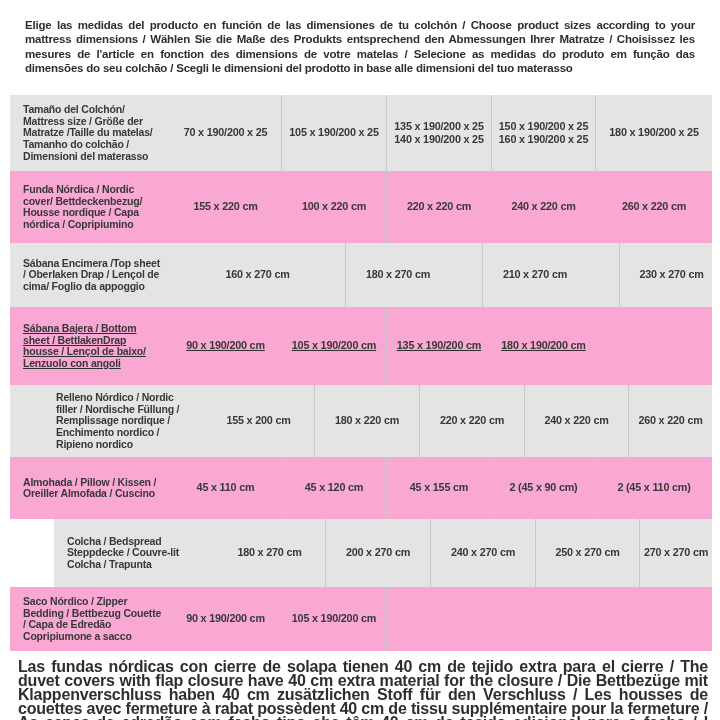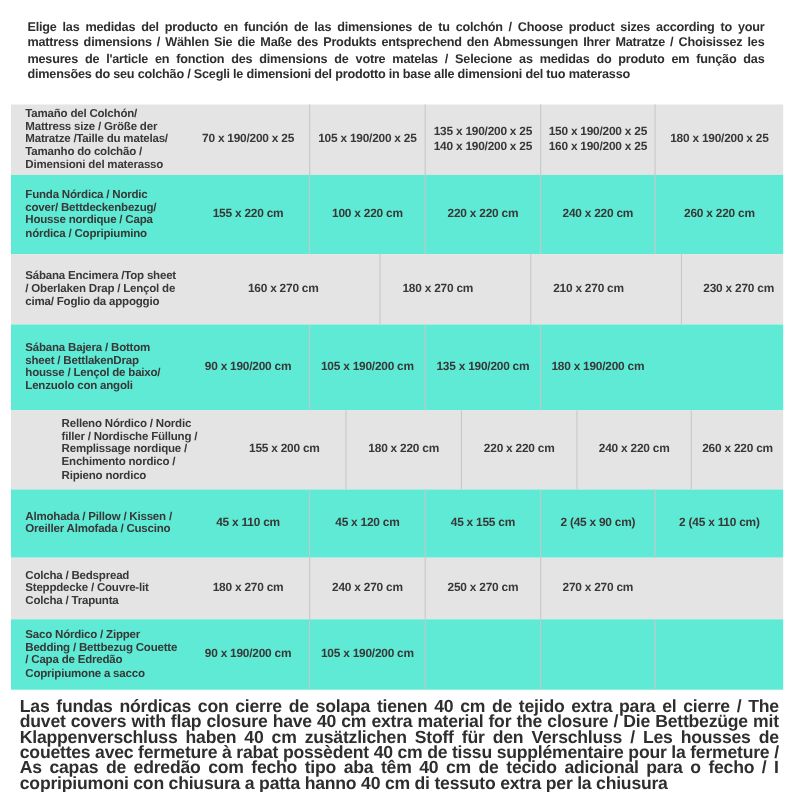--- a/index.html
+++ b/index.html
@@ -33,29 +33,29 @@
   
   .size-table{
     margin:20px 8px 0 10px; 
   }
   .trow{
     display:grid;
     grid-template-columns:160px 111px 105px 105px 104px auto;
     align-items:center;
   }
   .trow.shaded{background:#e4e4e4;}
-  .trow.plain{background:#5eead4;}
+  .trow.plain{background:#f9a8d4;}
   
-  .trow:nth-child(1){height:64px;}
+  .trow:nth-child(1){height:76px;}
   .trow:nth-child(2){height:72px;}
   .trow:nth-child(3){height:64px;gap:32px;}
-  .trow:nth-child(4){height:78px;}
+  .trow:nth-child(4){height:78px;text-decoration:underline;}
   .trow:nth-child(5){height:72px;padding-left:33px;}
   .trow:nth-child(6){height:62px;}
-  .trow:nth-child(7){height:56px;}
+  .trow:nth-child(7){height:68px;margin-left:44px;}
   .trow:nth-child(8){height:64px;}
 
   .cell{
     height:100%;
     display:flex;
     flex-direction:column;
     justify-content:center;
     font-weight:700;
     letter-spacing:-0.2px;
     color:#383838;
@@ -188,20 +188,23 @@
         <div class="cell value div-left">
           <div>2 (45 x 110 cm)</div>
         </div>
       </div>
       <div class="trow shaded">
         <div class="cell label">Colcha / Bedspread Steppdecke / Couvre-lit Colcha / Trapunta</div>
         <div class="cell value">
           <div>180 x 270 cm</div>
         </div>
         <div class="cell value div-left">
+          <div>200 x 270 cm</div>
+        </div>
+        <div class="cell value div-left">
           <div>240 x 270 cm</div>
         </div>
         <div class="cell value div-left">
           <div>250 x 270 cm</div>
         </div>
         <div class="cell value div-left">
           <div>270 x 270 cm</div>
         </div>
       </div>
       <div class="trow plain">

